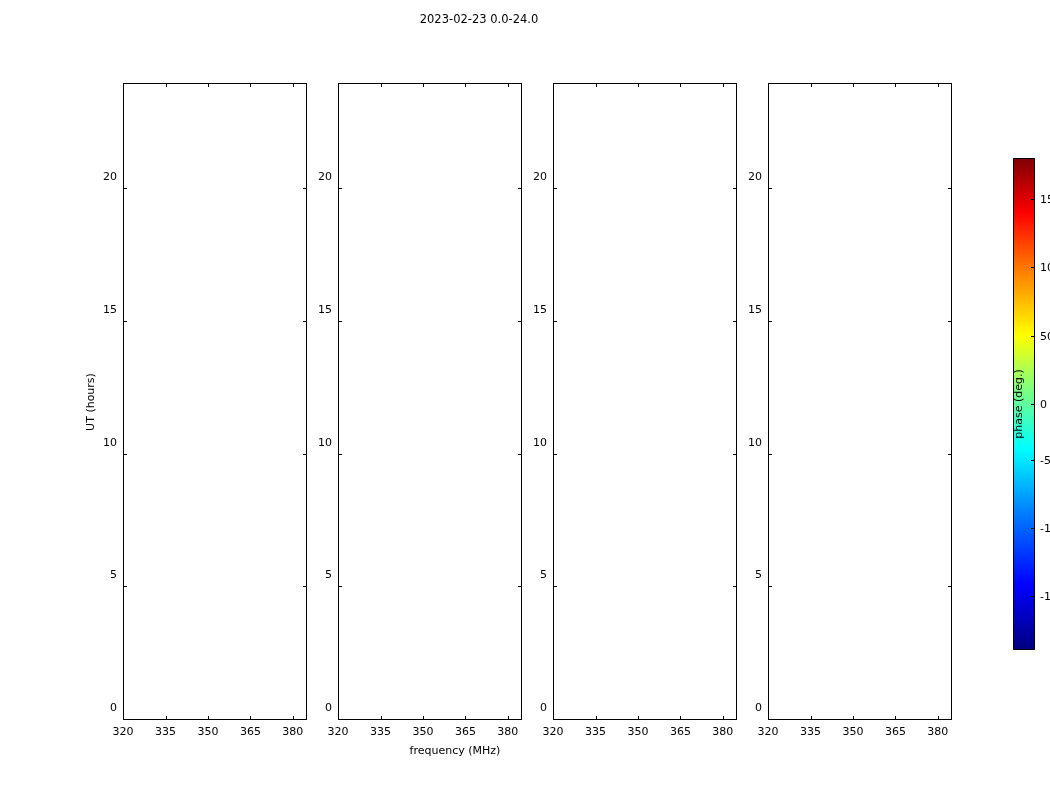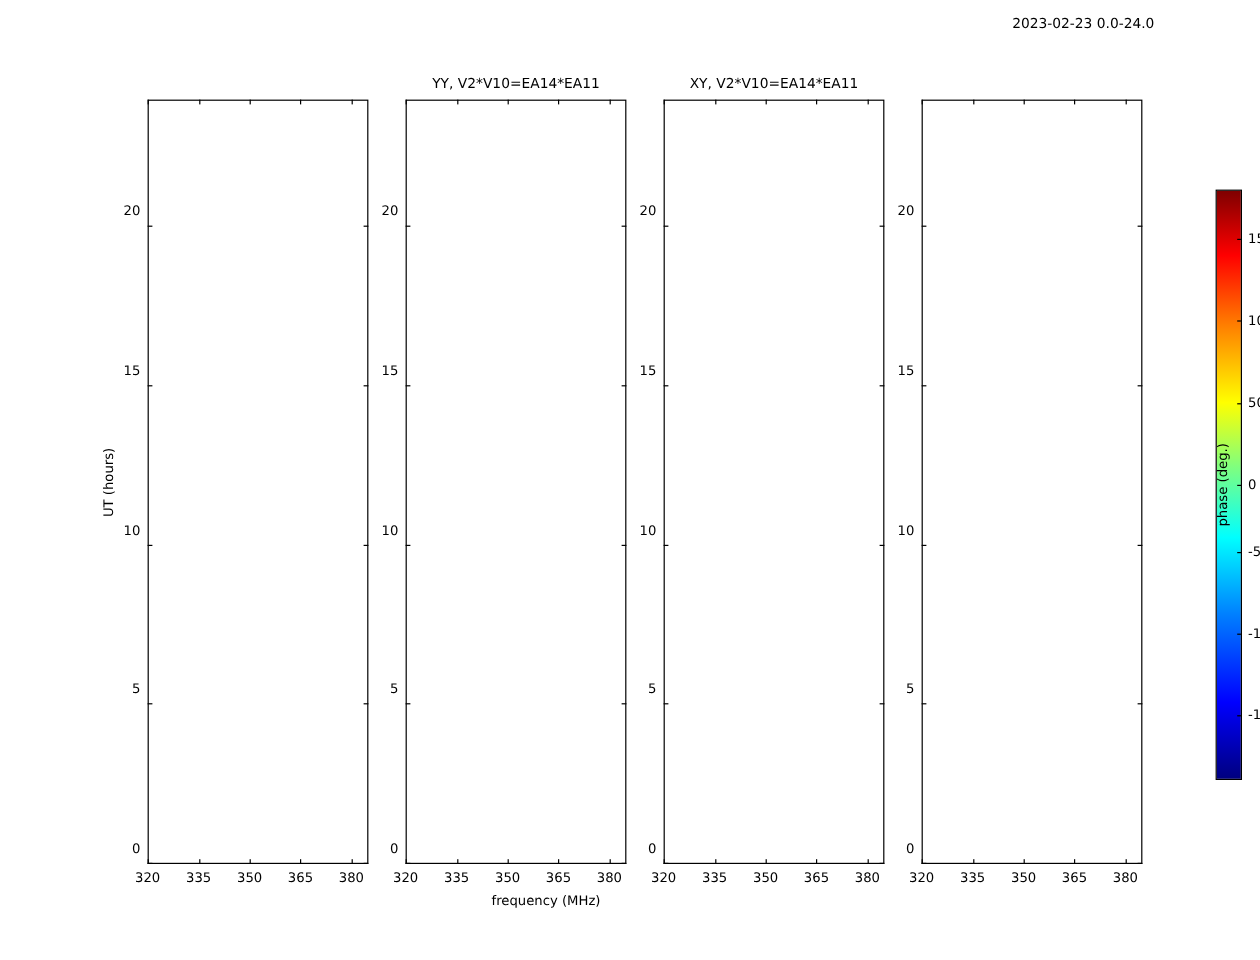--- a/index.html
+++ b/index.html
@@ -17,23 +17,23 @@
   }
   .figure {
     position: absolute;
     left: 0; top: 0;
     width: 1050px;
     height: 800px;
   }
   .suptitle {
     position: absolute;
     top: 12px;
-    left: 18px;
+    left: 7px;
     width: 944px;
-    text-align: right;
+    text-align: center;
     font-size: 11.5px;
     color: #000;
   }
   .panel {
     position: absolute;
     top: 83px;
     height: 637px;
     width: 184px;
   }
   .panel .axes {
@@ -198,21 +198,20 @@
     <div class="xlabel-tick" style="left:85px;">350</div>
     <div class="tick-x" style="left:127.4px;"></div>
       <div class="tick-x-t" style="left:127.4px;"></div>
     <div class="xlabel-tick" style="left:127.4px;">365</div>
     <div class="tick-x" style="left:169.8px;"></div>
       <div class="tick-x-t" style="left:169.8px;"></div>
     <div class="xlabel-tick" style="left:169.8px;">380</div>
   </div>
 
   <div class="panel" style="left:338px;">
-    <div class="ptitle">YY, V2*V10=EA14*EA11</div>
     <div class="axes"></div>
 
     <div class="tick-y" style="bottom:0px;"></div>
       <div class="tick-y-r" style="bottom:0px;"></div>
     <div class="ylabel-tick" style="bottom:0px;">0</div>
     <div class="tick-y" style="bottom:132.7px;"></div>
       <div class="tick-y-r" style="bottom:132.7px;"></div>
     <div class="ylabel-tick" style="bottom:132.7px;">5</div>
     <div class="tick-y" style="bottom:265.4px;"></div>
       <div class="tick-y-r" style="bottom:265.4px;"></div>
@@ -237,21 +236,20 @@
       <div class="tick-x-t" style="left:127.4px;"></div>
     <div class="xlabel-tick" style="left:127.4px;">365</div>
     <div class="tick-x" style="left:169.8px;"></div>
       <div class="tick-x-t" style="left:169.8px;"></div>
     <div class="xlabel-tick" style="left:169.8px;">380</div>
 
     <div class="axis-name-x" style="left:117px;">frequency (MHz)</div>
   </div>
 
   <div class="panel" style="left:553px;">
-    <div class="ptitle">XY, V2*V10=EA14*EA11</div>
     <div class="axes"></div>
 
     <div class="tick-y" style="bottom:0px;"></div>
       <div class="tick-y-r" style="bottom:0px;"></div>
     <div class="ylabel-tick" style="bottom:0px;">0</div>
     <div class="tick-y" style="bottom:132.7px;"></div>
       <div class="tick-y-r" style="bottom:132.7px;"></div>
     <div class="ylabel-tick" style="bottom:132.7px;">5</div>
     <div class="tick-y" style="bottom:265.4px;"></div>
       <div class="tick-y-r" style="bottom:265.4px;"></div>

